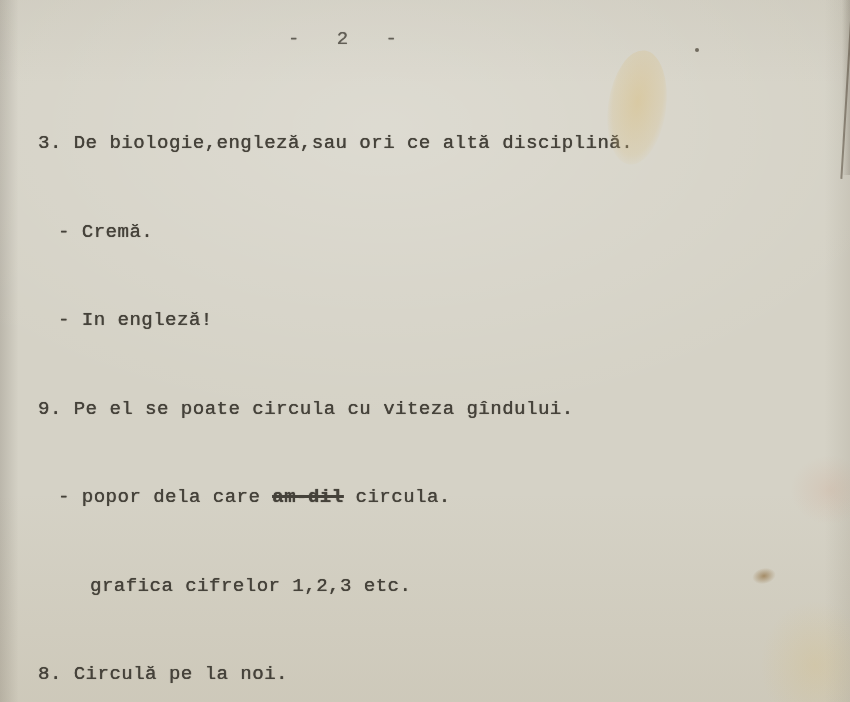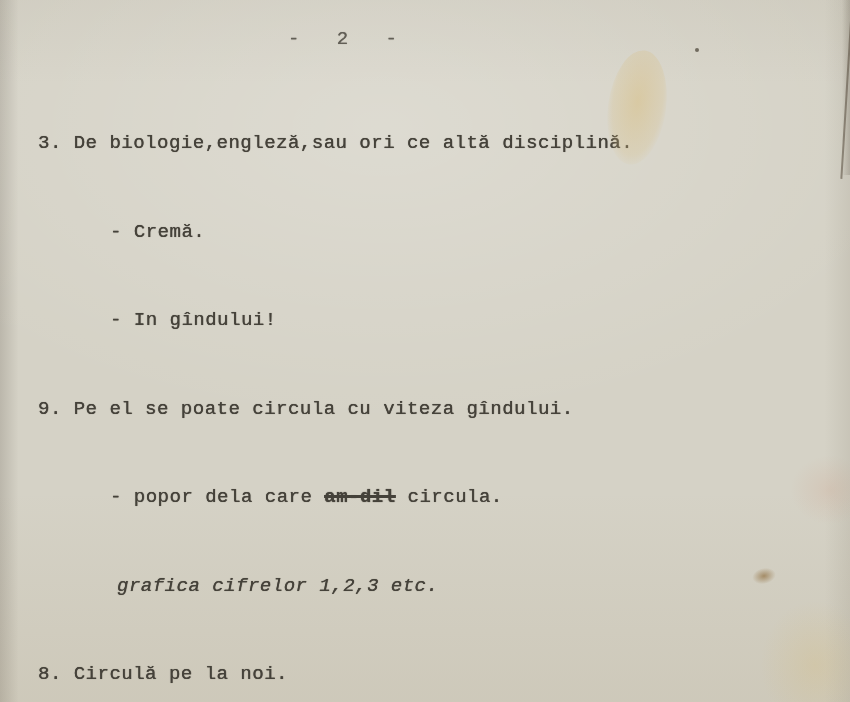--- a/index.html
+++ b/index.html
@@ -19,22 +19,22 @@
   }
   
   .typed{
     position:absolute;left:0;top:70px;width:850px;
     font-size:19px;letter-spacing:0.5px;line-height:29.5px;
     text-shadow:0 0 0.7px rgba(55,50,42,0.85), 0.4px 0.4px 0.5px rgba(55,50,42,0.35);
     white-space:pre;
   }
   .line{height:29.5px;}
   .ind-num{padding-left:38px;}
-  .ind-sub{padding-left:110px;}
-  .ind-deep{padding-left:117px;font-style:italic;}
+  .ind-sub{padding-left:58px;}
+  .ind-deep{padding-left:90px;}
   .struck{
     font-weight:bold;
     text-decoration:line-through;
     text-decoration-thickness:2.5px;
     text-shadow:0 0 1px rgba(55,50,42,0.95);
     text-align:right;
   }
   .page-num{
     position:absolute;top:28px;left:288px;
     font-size:19px;word-spacing:26px;opacity:0.8;
@@ -75,21 +75,21 @@
 </head>
 <body>
 
 <div class="sheet">
 
   <div class="page-num">- 2 -</div>
 
   <div class="typed">
     <div class="line ind-num">3. De biologie,engleză,sau ori ce altă disciplină.</div>
     <div class="line ind-sub">- Cremă.</div>
-    <div class="line ind-sub">- In gîndului!</div>
+    <div class="line ind-sub">- In engleză!</div>
     <div class="line ind-num">9. Pe el se poate circula cu viteza gîndului.</div>
     <div class="line ind-sub"><span>- popor dela care </span><span class="struck">am-dil</span><span> circula.</span></div>
     <div class="line ind-deep">grafica cifrelor 1,2,3 etc.</div>
     <div class="line ind-num">8. Circulă pe la noi.</div>
     
     
     
     
     
     

